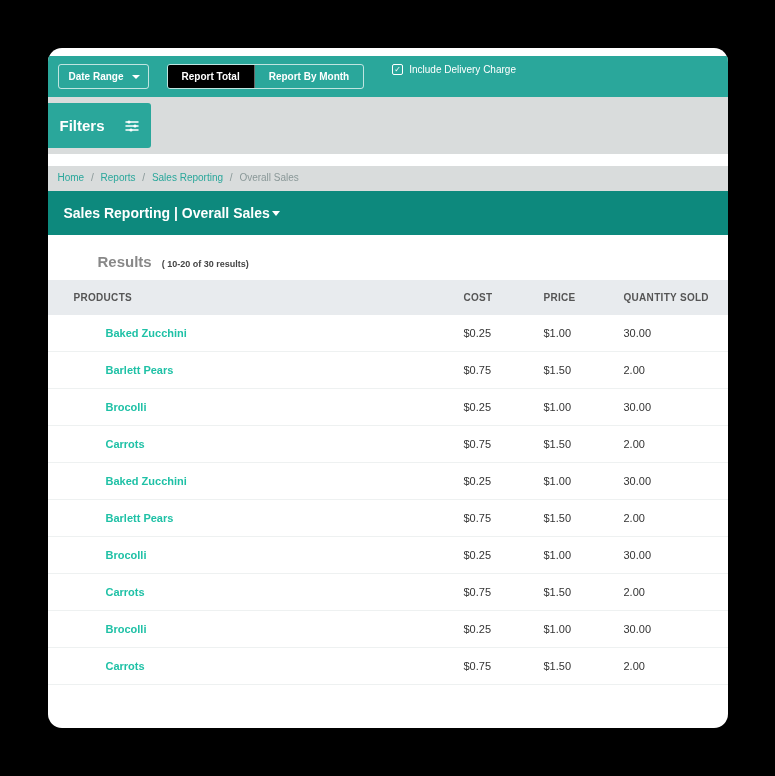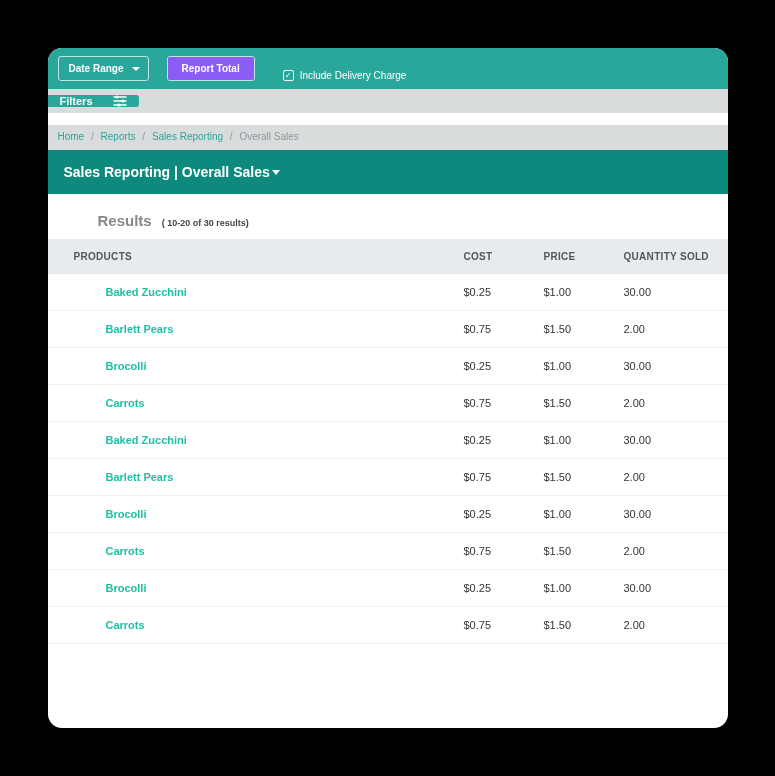--- a/index.html
+++ b/index.html
@@ -27,22 +27,23 @@
     position: absolute;
     top: 0; left: 0;
     width: 720px; 
   }
 
   
   .topbar {
     background: #2aa79b;
     padding: 8px 10px;
     display: flex;
-    align-items: flex-end;
+    align-items: flex-start;
     gap: 8px;
+    margin-top: 8px;
   }
   .date-btn {
     border: 1px solid rgba(255,255,255,0.7);
     color: #fff;
     font-weight: bold;
     font-size: 10px;
     padding: 6px 24px 6px 10px;
     border-radius: 3px;
     background: transparent;
     position: relative;
@@ -66,21 +67,21 @@
   }
   .tab {
     color: #fff;
     font-weight: bold;
     font-size: 10px;
     padding: 6px 14px;
     cursor: pointer;
     border-right: 1px solid rgba(255,255,255,0.4);
   }
   .tab:last-child { border-right: none; }
-  .tab.active { background: #8b5cf6; }
+  .tab.active { background: #000000; }
   .checkwrap {
     display: flex;
     align-items: center;
     gap: 6px;
     color: #fff;
     font-size: 10px;
     margin-left: 20px;
     cursor: pointer;
   }
   .checkbox {
@@ -99,22 +100,22 @@
     background: #d9dcdc;
     padding: 6px 0 6px 0;
   }
   .filters-btn {
     display: inline-flex;
     align-items: center;
     gap: 20px;
     background: #2aa79b;
     color: #fff;
     font-weight: bold;
-    font-size: 11px;
-    padding: 0 12px;
+    font-size: 15px;
+    padding: 14px 12px;
     border-radius: 0 3px 3px 0;
     cursor: pointer;
   }
   .filters-btn svg { display: block; }
 
   
   .breadcrumb {
     background: #d9dcdc;
     padding: 6px 10px 8px 10px;
     font-size: 10px;
@@ -214,20 +215,23 @@
   <div class="inner">
 
     <div class="topbar">
       <div class="date-btn">
         <span>Date Range</span>
         <span class="caret"></span>
       </div>
       <div class="tabgroup">
         <div class="tab active">
           <span>Report Total</span>
+        </div>
+        <div class="tab">
+          <span>Report By Month</span>
         </div>
       </div>
       <div class="checkwrap">
         <span class="checkbox">✓</span>
         <span>Include Delivery Charge</span>
       </div>
     </div>
 
     <div class="filtersbar">
       <div class="filters-btn">

